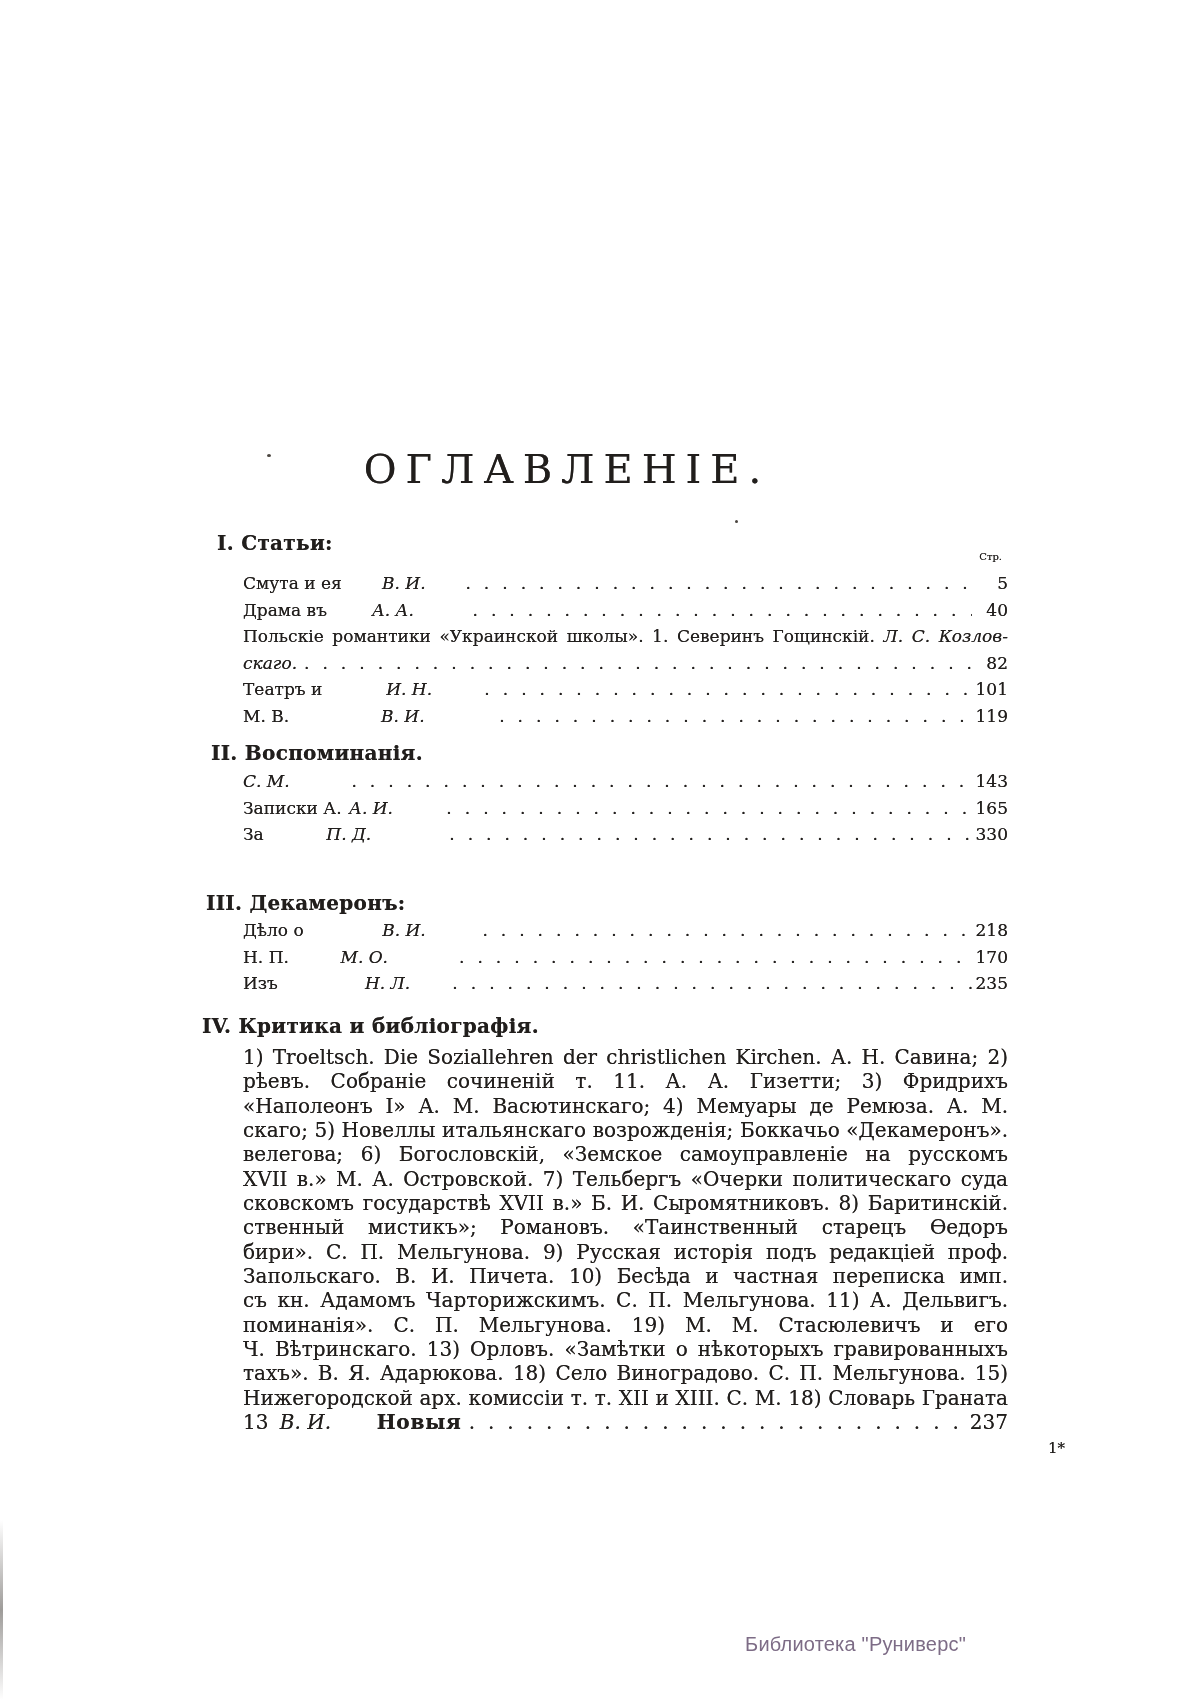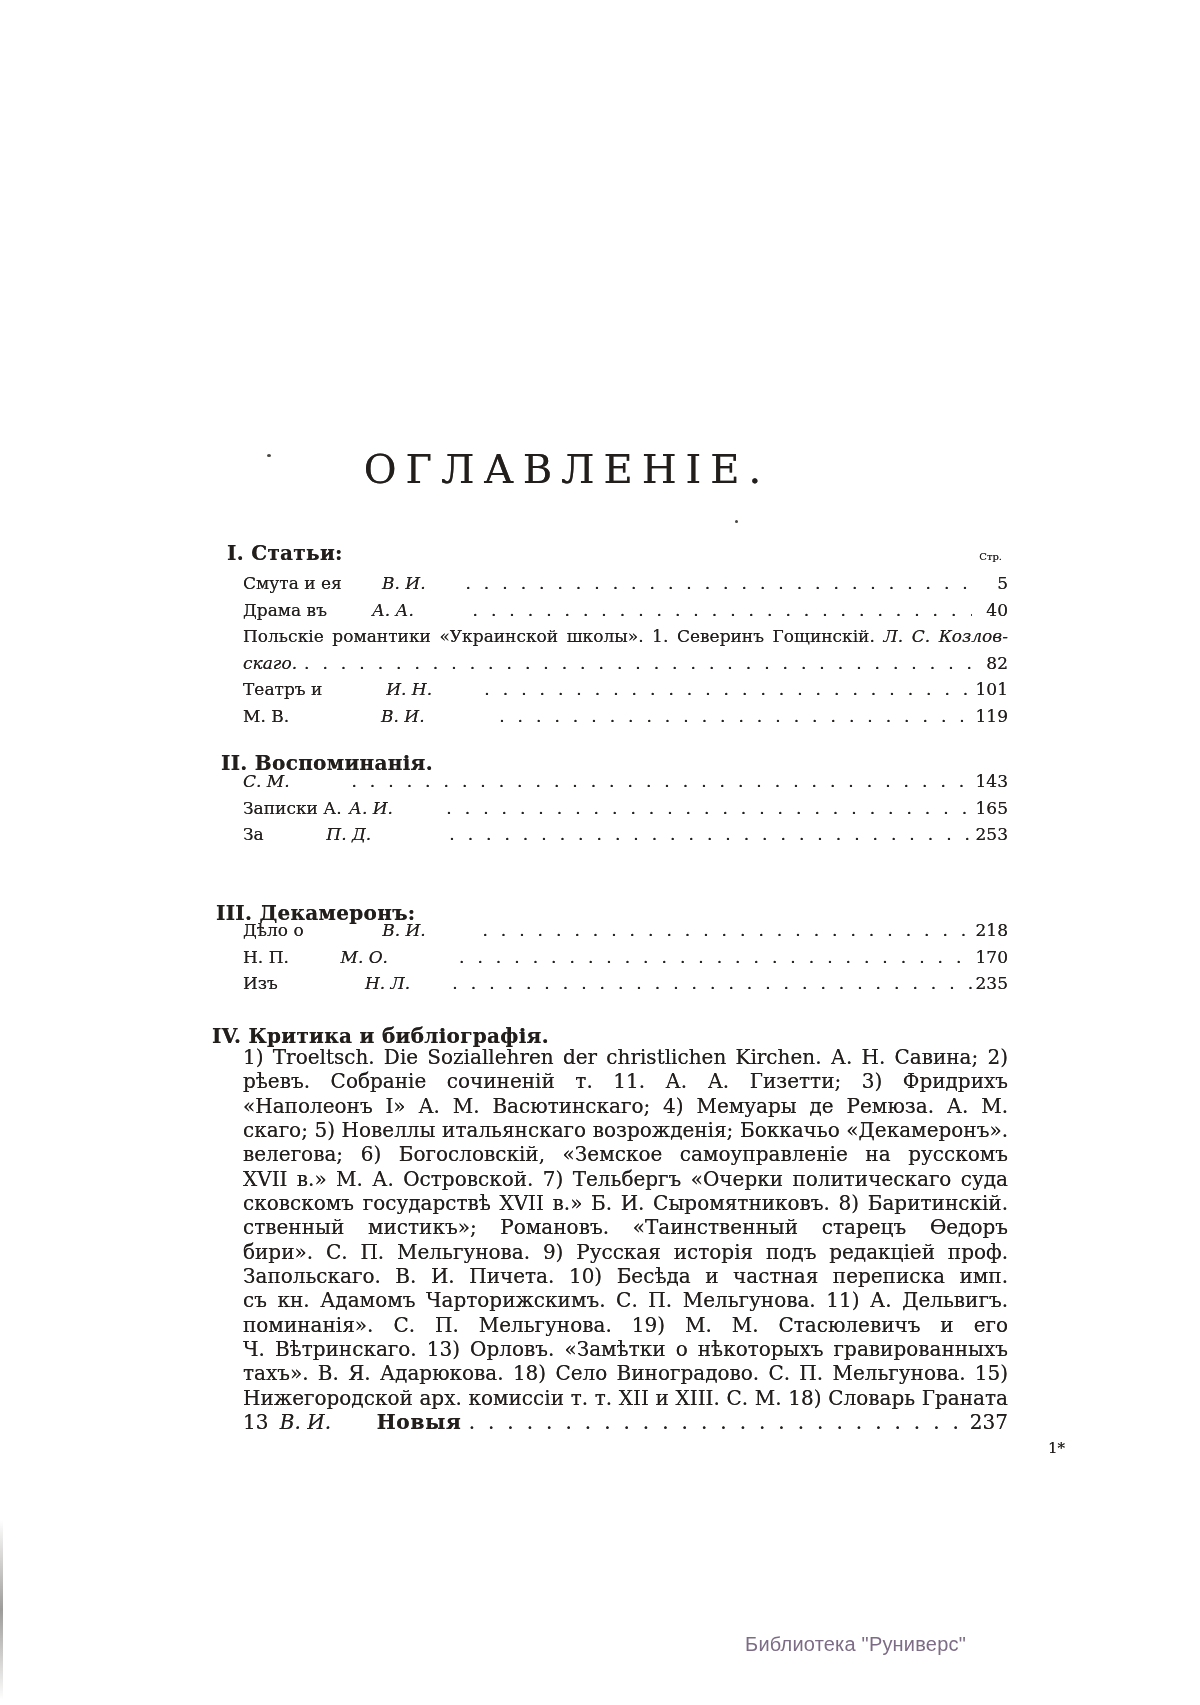--- a/index.html
+++ b/index.html
@@ -18,21 +18,21 @@
     position: absolute; top: 446px; left: 210px; width: 798px;
     margin: 0; text-align: center;
     font-size: 40px; font-weight: normal; letter-spacing: 9px;
     transform: translateX(-42px); white-space: nowrap;
   }
   .col-header {
     position: absolute; top: 551px; left: 210px; width: 792px;
     text-align: right; font-size: 10px;
   }
   .sec-head {
-    position: absolute; margin: 10px;
+    position: absolute; margin: 0;
     font-size: 20px; font-weight: bold; letter-spacing: 0.3px;
   }
   #sec1-head { left: 217px; top: 531px; }
   #sec2-head { left: 211px; top: 741px; text-align: center; }
   #sec3-head { left: 206px; top: 891px; }
   #sec4-head { left: 202px; top: 1014px; }
 
   .entries { position: absolute; left: 243px; width: 765px; font-size: 17px; }
   #sec1-entries { top: 570px; }
   #sec2-entries { top: 768px; }
@@ -126,21 +126,21 @@
     <div class="row">
       <span class="seg">Записки А. В. Поджіо. Сообщилъ</span>
       <span class="seg it">А. И. Яковлева.</span>
       <span class="leader"></span>
       <span class="pg">165</span>
     </div>
     <div class="row">
       <span class="seg">За полвѣка.</span>
       <span class="seg it">П. Д. Боборыкина.</span>
       <span class="leader"></span>
-      <span class="pg">253</span>
+      <span class="pg">330</span>
     </div>
   </div>
 
   <h2 class="sec-head ink" id="sec3-head">III. Декамеронъ:</h2>
   <div class="entries ink" id="sec3-entries">
     <div class="row">
       <span class="seg">Дѣло о декабристѣ кн. В. М. Голицынѣ. Сообщ.</span>
       <span class="seg it">В. И. Семевскій</span>
       <span class="leader"></span>
       <span class="pg">218</span>

